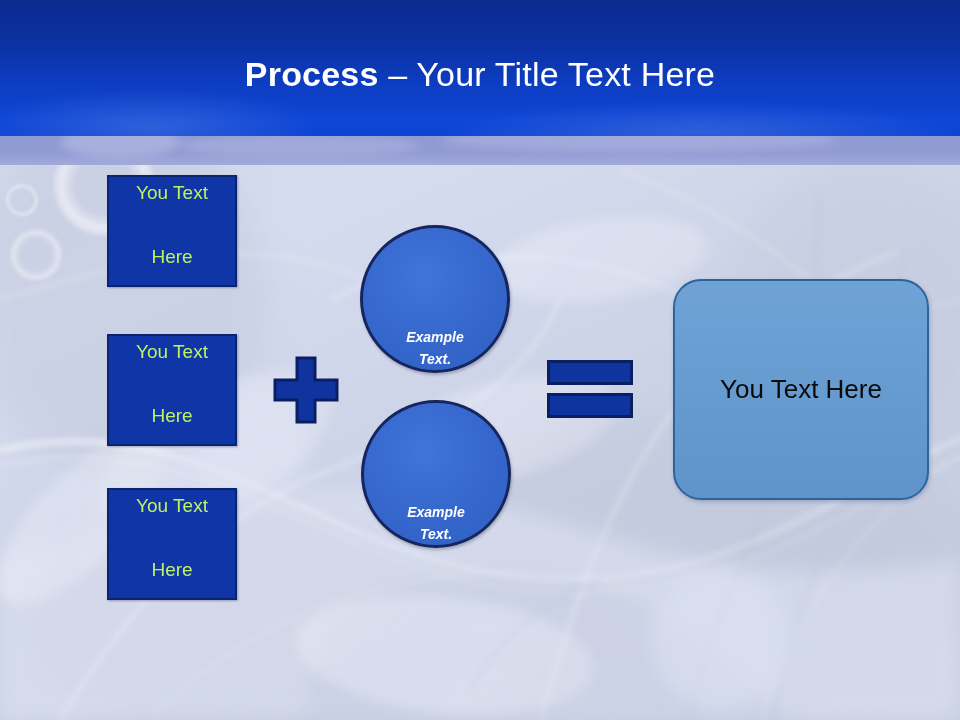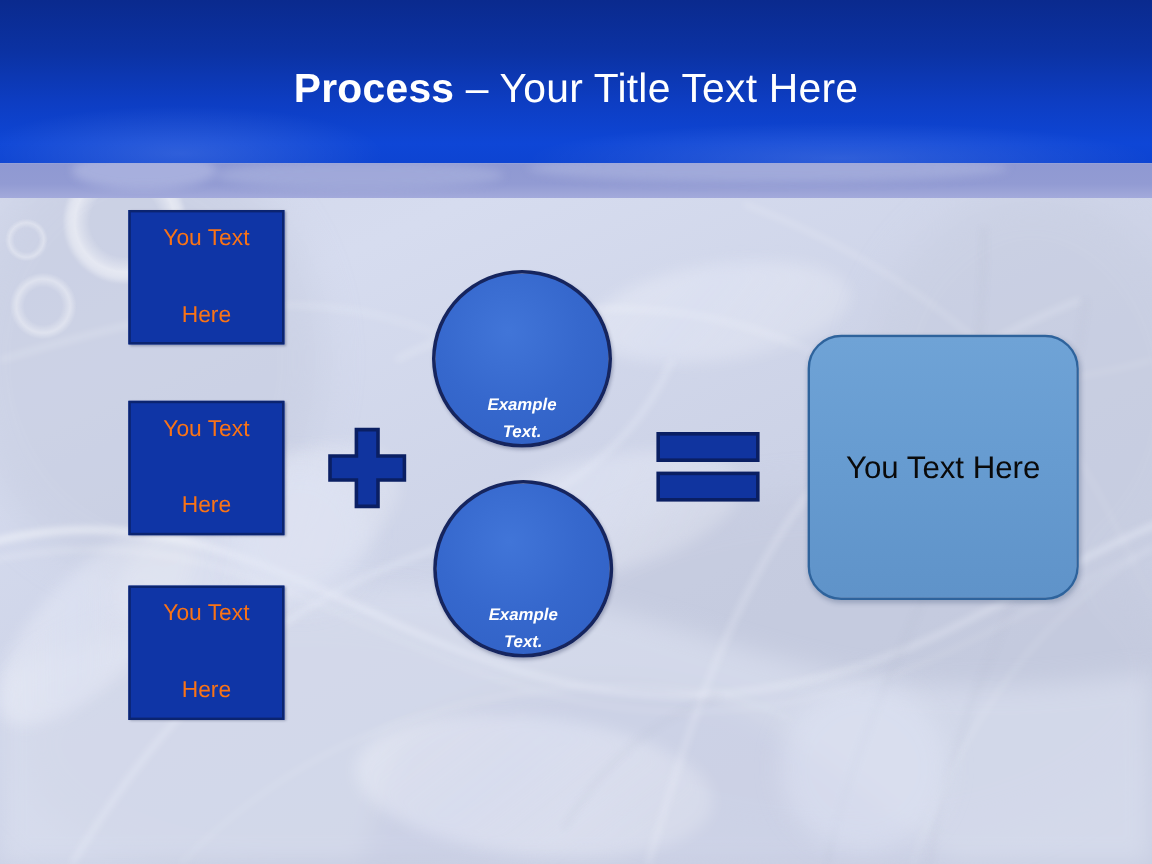--- a/index.html
+++ b/index.html
@@ -71,26 +71,25 @@
   .slide-title .t-normal { font-weight: normal; }
 
   
   .tbox {
     position: absolute;
     width: 130px;
     height: 112px;
     background: #0f35a6;
     border: 2px solid #0b2470;
     box-sizing: border-box;
-    color: #f97316;
+    color: #bef264;
     font-size: 19px;
     line-height: 32px;
     text-align: center;
     display: flex;
-    align-items: center;
     justify-content: center;
     box-shadow: 1px 1px 2px rgba(30,40,80,0.35);
   }
   .tbox span { display: block; padding: 0 10px; }
   #tbox0 { left: 107px; top: 175px; }
   #tbox1 { left: 107px; top: 334px; }
   #tbox2 { left: 107px; top: 488px; }
 
   
   .op-plus {
@@ -131,21 +130,21 @@
     top: 358px;
     width: 88px;
     height: 62px;
   }
 
   
   .result-box {
     position: absolute;
     left: 673px;
     top: 279px;
-    width: 226px;
+    width: 256px;
     height: 221px;
     border-radius: 28px;
     background: linear-gradient(to bottom, #6fa3d6 0%, #679cd1 45%, #5f93c9 100%);
     border: 2px solid #2e639c;
     box-sizing: border-box;
     display: flex;
     align-items: center;
     justify-content: center;
     color: #0a0a0a;
     font-size: 26px;

